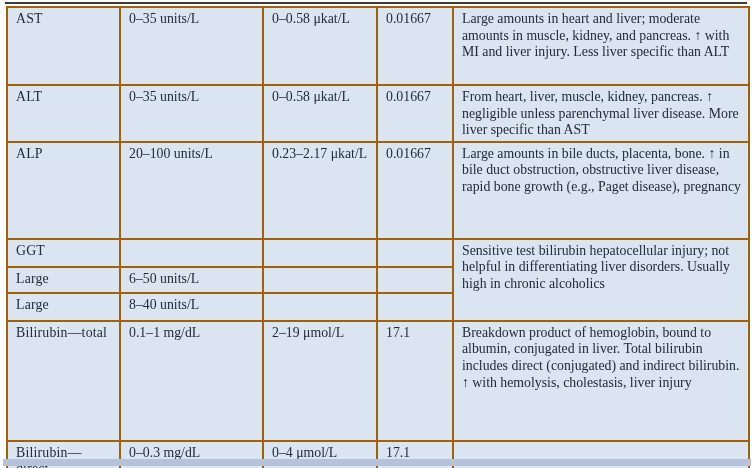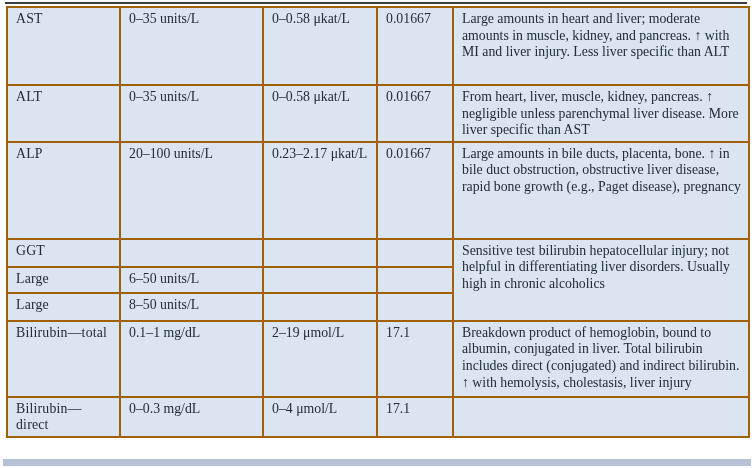--- a/index.html
+++ b/index.html
@@ -93,25 +93,25 @@
       <td rowspan="3">Sensitive test bilirubin hepatocellular injury; not helpful in differentiating liver disorders. Usually high in chronic alcoholics</td>
     </tr>
     <tr style="height:26px">
       <td class="col-test">Large</td>
       <td>6–50 units/L</td>
       <td></td>
       <td></td>
     </tr>
     <tr style="height:28px">
       <td class="col-test">Large</td>
-      <td>8–50 units/L</td>
+      <td>8–40 units/L</td>
       <td></td>
       <td></td>
     </tr>
-    <tr style="height:76px">
+    <tr style="height:120px">
       <td class="col-test">Bilirubin—total</td>
       <td>0.1–1 mg/dL</td>
       <td>2–19 μmol/L</td>
       <td>17.1</td>
       <td>Breakdown product of hemoglobin, bound to albumin, conjugated in liver. Total bilirubin includes direct (conjugated) and indirect bilirubin. ↑ with hemolysis, cholestasis, liver injury</td>
     </tr>
     <tr style="height:40px">
       <td class="col-test">Bilirubin—direct</td>
       <td>0–0.3 mg/dL</td>
       <td>0–4 μmol/L</td>

